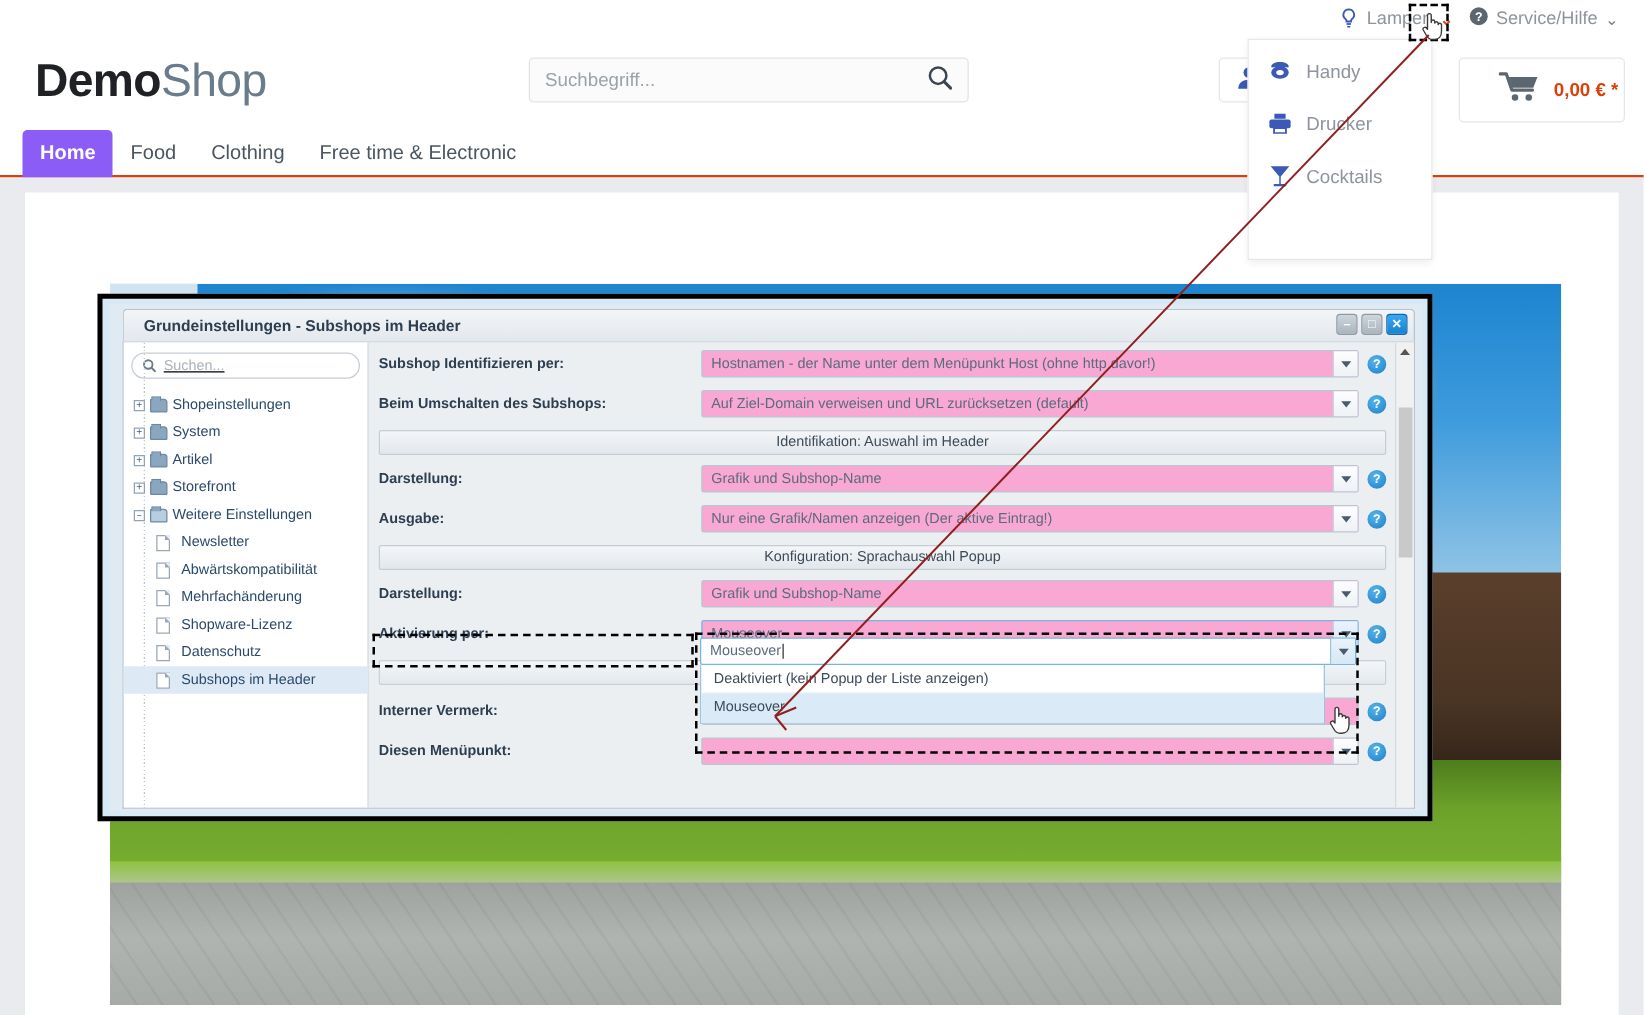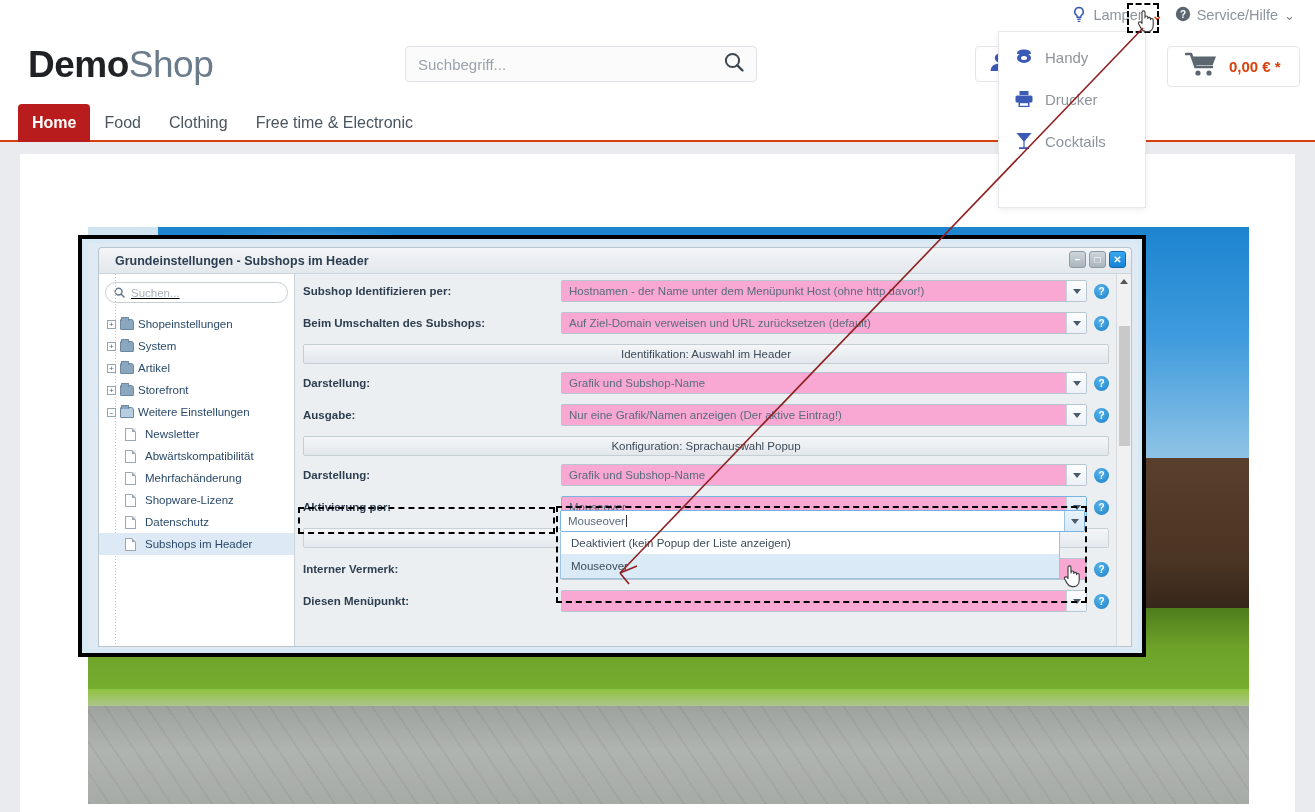--- a/index.html
+++ b/index.html
@@ -39,54 +39,54 @@
     position:absolute; top:30px; left:0; width:1315px; height:70px;
   }
   .logo{
     position:absolute; left:28px; top:14px;
     font-size:37px; letter-spacing:-0.5px;
   }
   .logo .b{ font-weight:bold; color:#1f2124; }
   .logo .n{ font-weight:normal; color:#6a7b8c; }
 
   .searchbox{
-    position:absolute; left:405px; top:16px; width:352px; height:36px;
+    position:absolute; left:423px; top:16px; width:352px; height:36px;
     border:1px solid #dfe3e8; border-radius:4px; background:#fbfbfc;
     display:flex; align-items:center; padding:0 10px;
   }
   .searchbox input{
     border:0; outline:0; background:transparent; flex:1;
     font-family:"Liberation Sans", sans-serif; font-size:15px; color:#55606b;
   }
   .searchbox input::placeholder{ color:#9aa2ab; }
 
   .acct-btn{
     position:absolute; left:975px; top:16px; width:100px; height:36px;
     border:1px solid #e3e6ea; border-radius:4px; background:#fff;
     display:flex; align-items:center; padding-left:12px;
   }
   .cart-btn{
-    position:absolute; left:1167px; top:16px; width:133px; height:41px;
+    position:absolute; left:1167px; top:16px; width:133px; height:52px;
     border:1px solid #e3e6ea; border-radius:4px; background:#fff;
-    display:flex; align-items:center; gap:10px; padding-left:17px;
+    display:flex; align-items:center; gap:10px; padding-left:31px;
   }
   .cart-amount{ color:#d9400b; font-weight:bold; font-size:15px; }
 
   
   .nav{
     position:absolute; top:104px; left:0; width:1315px; height:38px;
     border-bottom:2px solid #d9400b;
   }
   .nav-inner{ display:flex; align-items:stretch; height:38px; padding-left:18px; }
   .nav-item{
     display:flex; align-items:center; padding:0 14px;
     font-size:16px; color:#4a5560;
   }
   .nav-item.active{
-    background:#b91c1c; color:#fff; font-weight:bold;
+    background:#8b5cf6; color:#fff; font-weight:bold;
     border-radius:4px 4px 0 0;
   }
 
   
   .lampen-menu{
     position:absolute; left:998px; top:31px; width:148px; height:177px;
     background:#fff; border:1px solid #e6e8eb; z-index:50;
     box-shadow:0 2px 6px rgba(0,0,0,.07);
     padding-top:4px;
   }

